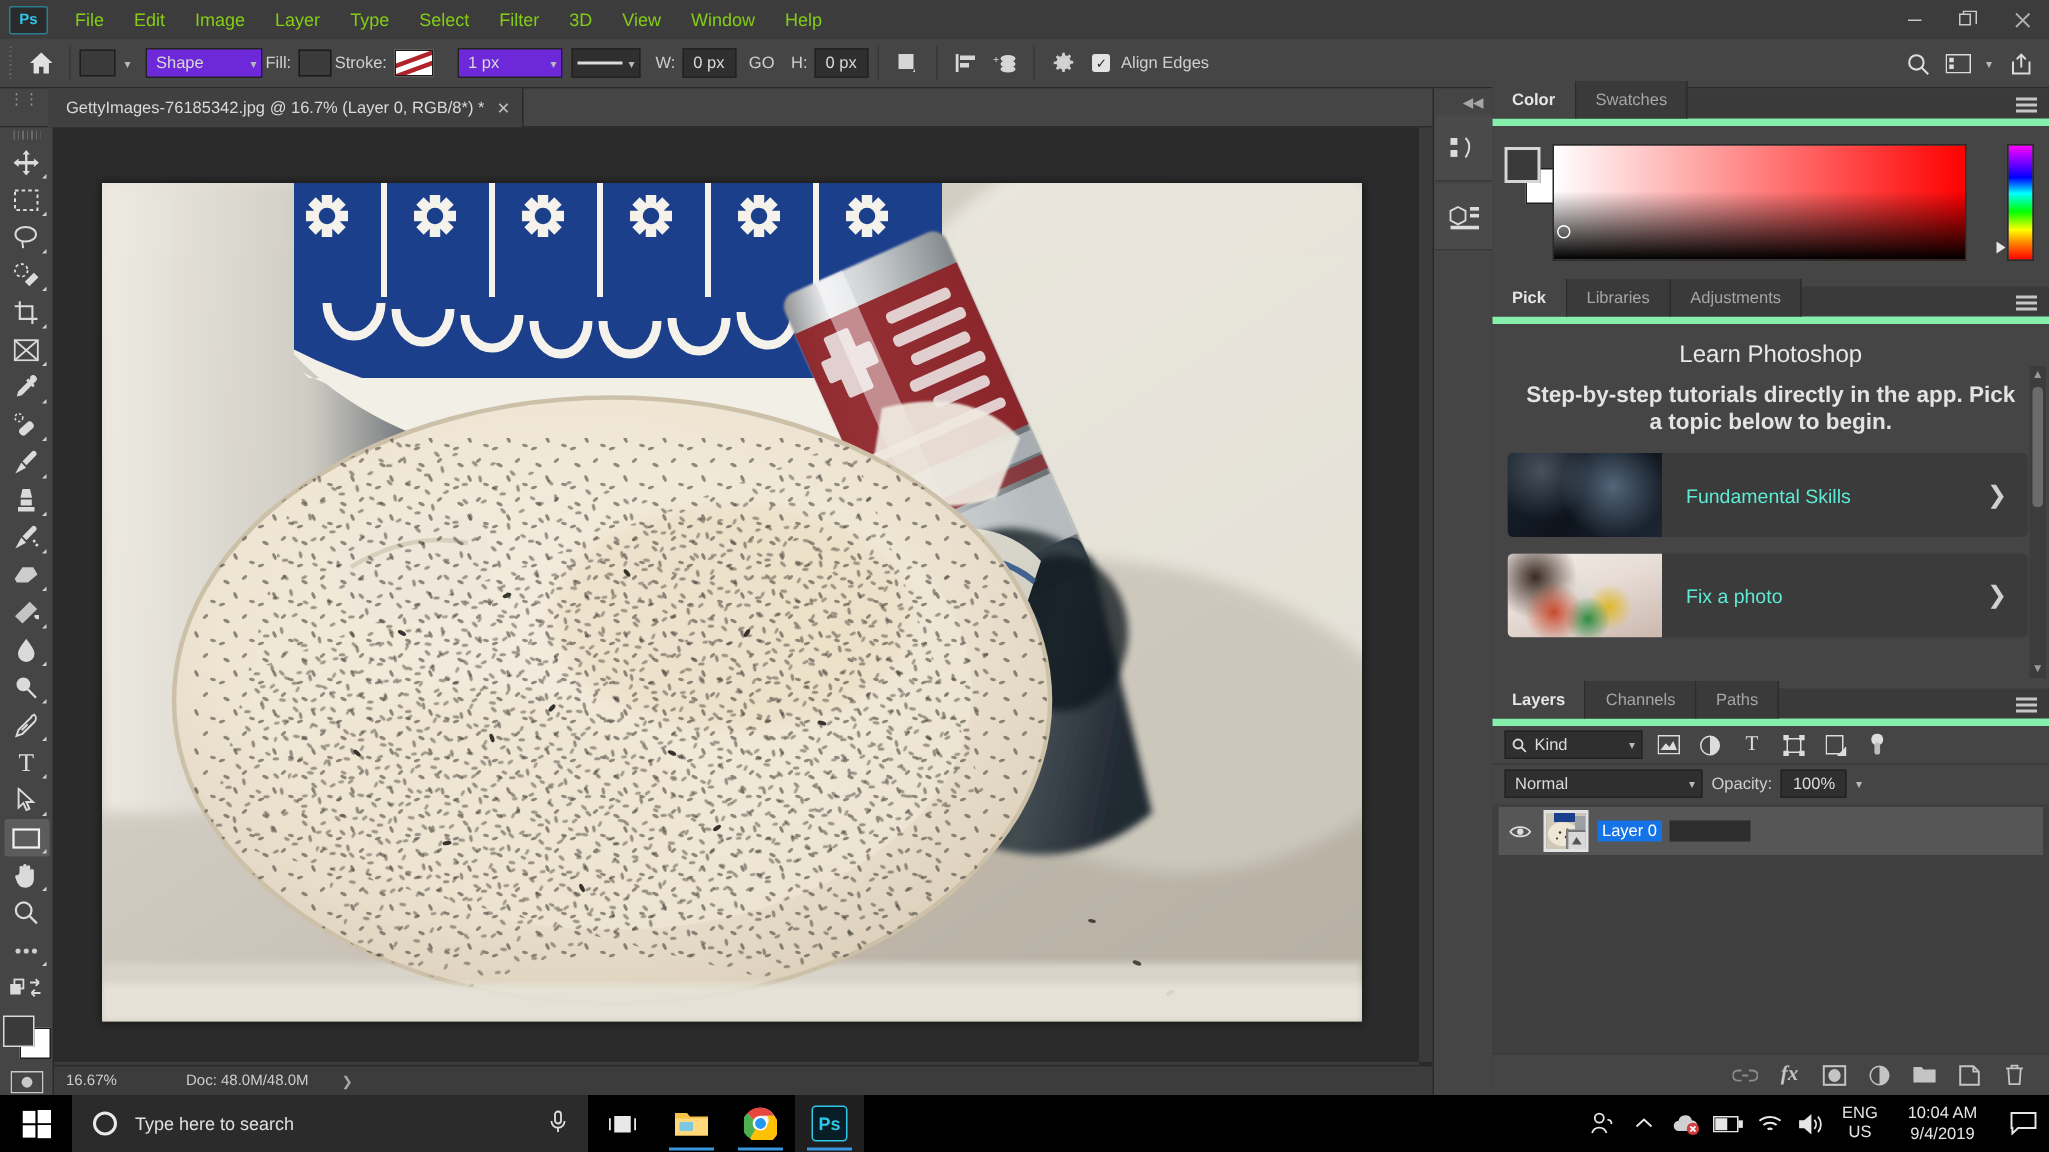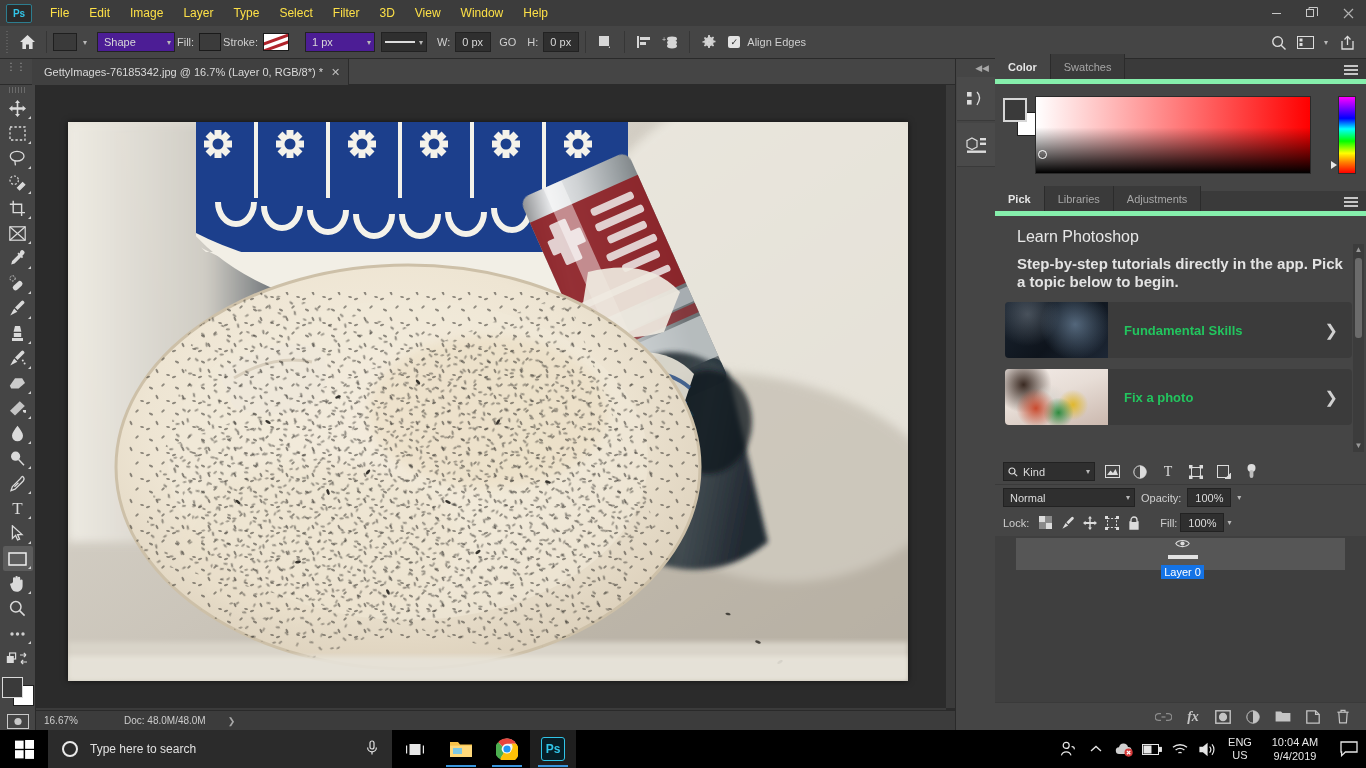--- a/index.html
+++ b/index.html
@@ -20,21 +20,21 @@
     background: #3c3c3c; display: flex; align-items: center;
   }
   .ps-logo {
     width: 26px; height: 19px; margin-left: 6px; margin-right: 8px;
     border: 1px solid #2d7d8f; background: #2b2b2b; border-radius: 2px;
     color: #31c5e8; font-size: 10px; font-weight: bold;
     display: flex; align-items: center; justify-content: center;
     letter-spacing: 0px;
   }
   .menu-item {
-    padding: 3px 10px; font-size: 12px; color: #fde047; cursor: default;
+    padding: 3px 10px; font-size: 12px; color: #84cc16; cursor: default;
     white-space: nowrap;
   }
   .winbtns { position: absolute; right: 0; top: 0; height: 26px; display: flex; }
   .winbtn {
     width: 36px; height: 26px; display: flex; align-items: center; justify-content: center;
     font-size: 13px; color: #c8c8c8;
   }
 
   
   .optionsbar {
@@ -49,21 +49,21 @@
   .home-icon { width: 26px; height: 26px; display:flex; align-items:center; justify-content:center; }
   .opt-label { font-size: 11px; color: #cfcfcf; margin: 0 5px 0 2px; white-space: nowrap; }
   .swatch-btn {
     width: 24px; height: 18px; border: 1px solid #1f1f1f; background: #3a3a3a;
   }
   .tiny-dd {
     display: inline-flex; align-items: center; justify-content: center;
     width: 16px; height: 18px; color: #b9b9b9; font-size: 8px;
   }
   .combo {
-    height: 20px; background: #4c1d95; border: 1px solid #222;
+    height: 20px; background: #6d28d9; border: 1px solid #222;
     display: flex; align-items: center; padding: 0 3px 0 6px;
     font-size: 11px; color: #d8d8d8; min-width: 40px; justify-content: space-between;
   }
   .combo .cv { padding-right: 8px; }
   .numbox {
     height: 20px; background: #2f2f2f; border: 1px solid #222; width: 36px;
     display: flex; align-items: center; padding-left: 6px; font-size: 11px; color: #d8d8d8;
   }
   .fillswatch { width: 22px; height: 18px; background: #3b3b3b; border: 1px solid #1a1a1a; }
   .strokeswatch {
@@ -215,29 +215,29 @@
     border: 1px solid #2a2a2a;
   }
   .huebar .mark {
     position: absolute; left: -8px; bottom: 4px; width: 0; height: 0;
     border-top: 4px solid transparent; border-bottom: 4px solid transparent;
     border-left: 6px solid #e8e8e8;
   }
 
   
   .learnpanel { background: #454545; height: 240px; position: relative; overflow: hidden; }
-  .learn-body { padding: 12px 22px 0 22px; }
+  .learn-body { padding: 12px 22px 0 22px; text-align: center; }
   .learn-title { font-size: 16px; color: #e8e8e8; margin-bottom: 9px; }
   .learn-sub { font-size: 15px; color: #e3e3e3; font-weight: bold; line-height: 18px; }
   .learn-card {
     display: flex; align-items: center; background: #3b3b3b; border-radius: 4px;
     margin: 11px 14px 0 10px; height: 56px; overflow: hidden;
   }
   .learn-card .thumb { width: 103px; height: 56px; flex: 0 0 103px; }
-  .learn-card .lbl { flex: 1; font-size: 13px; font-weight: bold; color: #22c55e; padding-left: 16px; }
+  .learn-card .lbl { flex: 1; font-size: 13px; font-weight: normal; color: #5eead4; padding-left: 16px; }
   .learn-card .chev { padding-right: 14px; font-size: 16px; color: #d0d0d0; }
   .thumb1 {
     background:
       radial-gradient(circle at 68% 40%, rgba(140,170,200,0.55) 0%, rgba(0,0,0,0) 45%),
       radial-gradient(circle at 22% 22%, rgba(190,200,210,0.3) 0%, rgba(0,0,0,0) 35%),
       linear-gradient(135deg,#1a2430 0%, #0e141c 55%, #1d2735 100%);
   }
   .thumb2 {
     background:
       radial-gradient(circle at 30% 70%, #c94a2e 0%, rgba(0,0,0,0) 24%),
@@ -285,21 +285,21 @@
   .lbl-s { font-size: 11px; color: #cfcfcf; }
   .opacitybox {
     width: 44px; height: 19px; background: #2f2f2f; border: 1px solid #222;
     display: flex; align-items: center; justify-content: center; font-size: 11px; color: #dcdcdc;
   }
   .lockrow { height: 25px; display: flex; align-items: center; padding: 0 8px; gap: 3px; }
   .lockicon { width: 19px; height: 19px; display:flex; align-items:center; justify-content:center; color:#dcdcdc; }
   .layerlist { position: absolute; left: 0; right: 0; top: 77px; bottom: 28px; background: #3f3f3f; padding-top: 2px; }
   .layerrow {
     height: 32px; display: flex; align-items: center; background: #565656; gap: 6px;
-    padding-left: 4px; margin: 0 21px; flex-direction: column;
+    padding-left: 4px; margin: 0 4px;
   }
   .eye { width: 20px; display:flex; align-items:center; justify-content:center; color:#dcdcdc; }
   .layerthumb {
     width: 30px; height: 28px; border: 2px solid #e2e2e2; position: relative; overflow: hidden;
     background: linear-gradient(140deg,#efe6d8 0%, #d8cdbd 60%, #b9ada0 100%);
   }
   .layerthumb .lmask {
     position:absolute; right:0; bottom:0; width:13px; height:13px; background:#d8d8d8;
     border-left:1px solid #777; border-top:1px solid #777;
   }
@@ -935,20 +935,30 @@
         <div class="chev">❯</div>
       </div>
       <div class="learn-scroll">
         <span class="up">▲</span>
         <span class="thumbbar"></span>
         <span class="dn">▼</span>
       </div>
     </div>
 
     <div class="layerspanel">
+      <div class="paneltabs">
+        <div class="ptab active">Layers</div>
+        <div class="ptab">Channels</div>
+        <div class="ptab">Paths</div>
+        <div class="pmenu">
+            <i></i>
+            <i></i>
+            <i></i>
+          </div>
+      </div>
 
       <div class="layers-filter">
         <div class="kindbox">
           <span class="left">
             <svg width="10" height="10" viewBox="0 0 10 10" fill="none" stroke="#dcdcdc" stroke-width="1.2">
                 <circle cx="4" cy="4" r="3"></circle>
                 <path d="M6.3 6.3 L9.2 9.2"></path>
               </svg>
             <span>Kind</span>
           </span>

